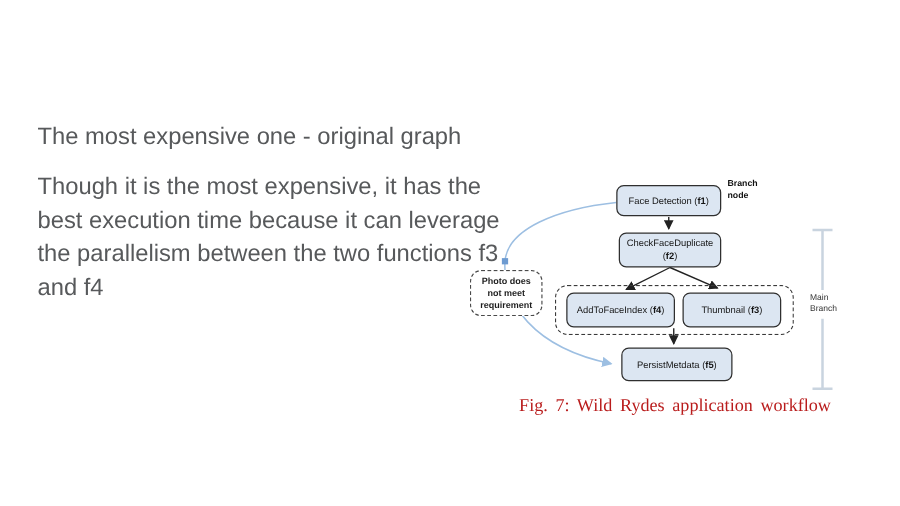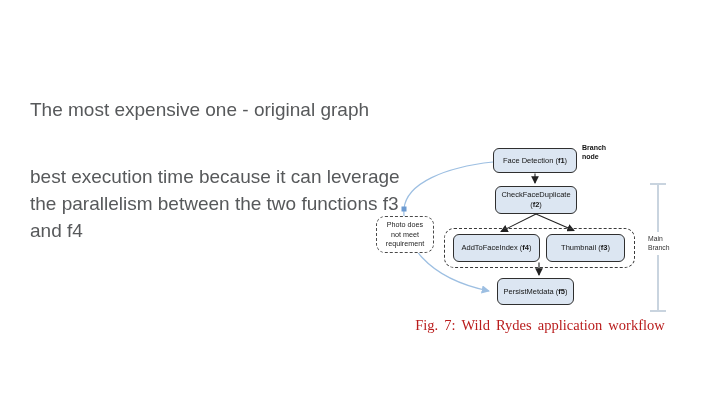--- a/index.html
+++ b/index.html
@@ -26,25 +26,25 @@
     border-radius:10px;background:transparent;z-index:2;box-sizing:border-box;}
 
   .node{position:absolute;z-index:3;background:var(--node-fill,#dce6f2);border:1.4px solid var(--node-border,#2f2f2f);
     border-radius:6px;box-sizing:border-box;display:flex;flex-direction:column;align-items:center;justify-content:center;
     font-size:7.5px;line-height:10px;color:#151515;text-align:center;}
   .node .fid{font-weight:bold;}
   .node-f1{left:133px;top:18px;width:84px;height:25px;}
   .node-f2{left:135px;top:56px;width:82px;height:28px;}
   .node-f4{left:93px;top:104px;width:87px;height:28px;align-items:center;}
   .node-f3{left:186px;top:104px;width:79px;height:28px;}
-  .node-f5{left:137px;top:148px;width:77px;height:27px;}
+  .node-f5{left:137px;top:148px;width:89px;height:27px;}
 
   .photo-box{position:absolute;left:16px;top:86px;width:58px;height:37px;z-index:3;background:#fff;
     border:1.3px dashed #4a4a4a;border-radius:9px;box-sizing:border-box;display:flex;flex-direction:column;
-    align-items:center;justify-content:center;font-size:7.2px;font-weight:normal;line-height:9.5px;color:#1d1d1d;text-align:right;}
+    align-items:center;justify-content:center;font-size:7.2px;font-weight:bold;line-height:9.5px;color:#1d1d1d;text-align:right;}
 
   .branch-node-label{position:absolute;left:222px;top:13px;z-index:3;font-size:7px;font-weight:bold;
     line-height:9px;color:#111;}
 
   .bracket-line{position:absolute;left:297px;top:54px;width:2px;height:128px;background:var(--bracket,#c9d4df);z-index:1;}
   .bracket-cap{position:absolute;width:16px;height:2px;background:var(--bracket,#c9d4df);z-index:1;}
   .bracket-cap.top{left:290px;top:53px;}
   .bracket-cap.bottom{left:290px;top:180px;}
   .bracket-label{position:absolute;left:287px;top:102px;z-index:2;background:#fff;padding:3px 1px;
     font-size:6.8px;line-height:8.5px;color:#333;}
@@ -55,21 +55,21 @@
 </head>
 <body>
 
 <div class="slide">
 
   <div class="body-text">
     <p>
       <span class="line">The most expensive one - original graph</span>
     </p>
     <p>
-      <br>
+      <span class="line">Though it is the most expensive, it has the</span><br>
       <span class="line">best execution time because it can leverage</span><br>
       <span class="line">the parallelism between the two functions f3</span><br>
       <span class="line">and f4</span>
     </p>
   </div>
 
   <div class="figure">
 
     <svg class="arrows" width="340" height="212" viewBox="0 0 340 212">
       <defs>

